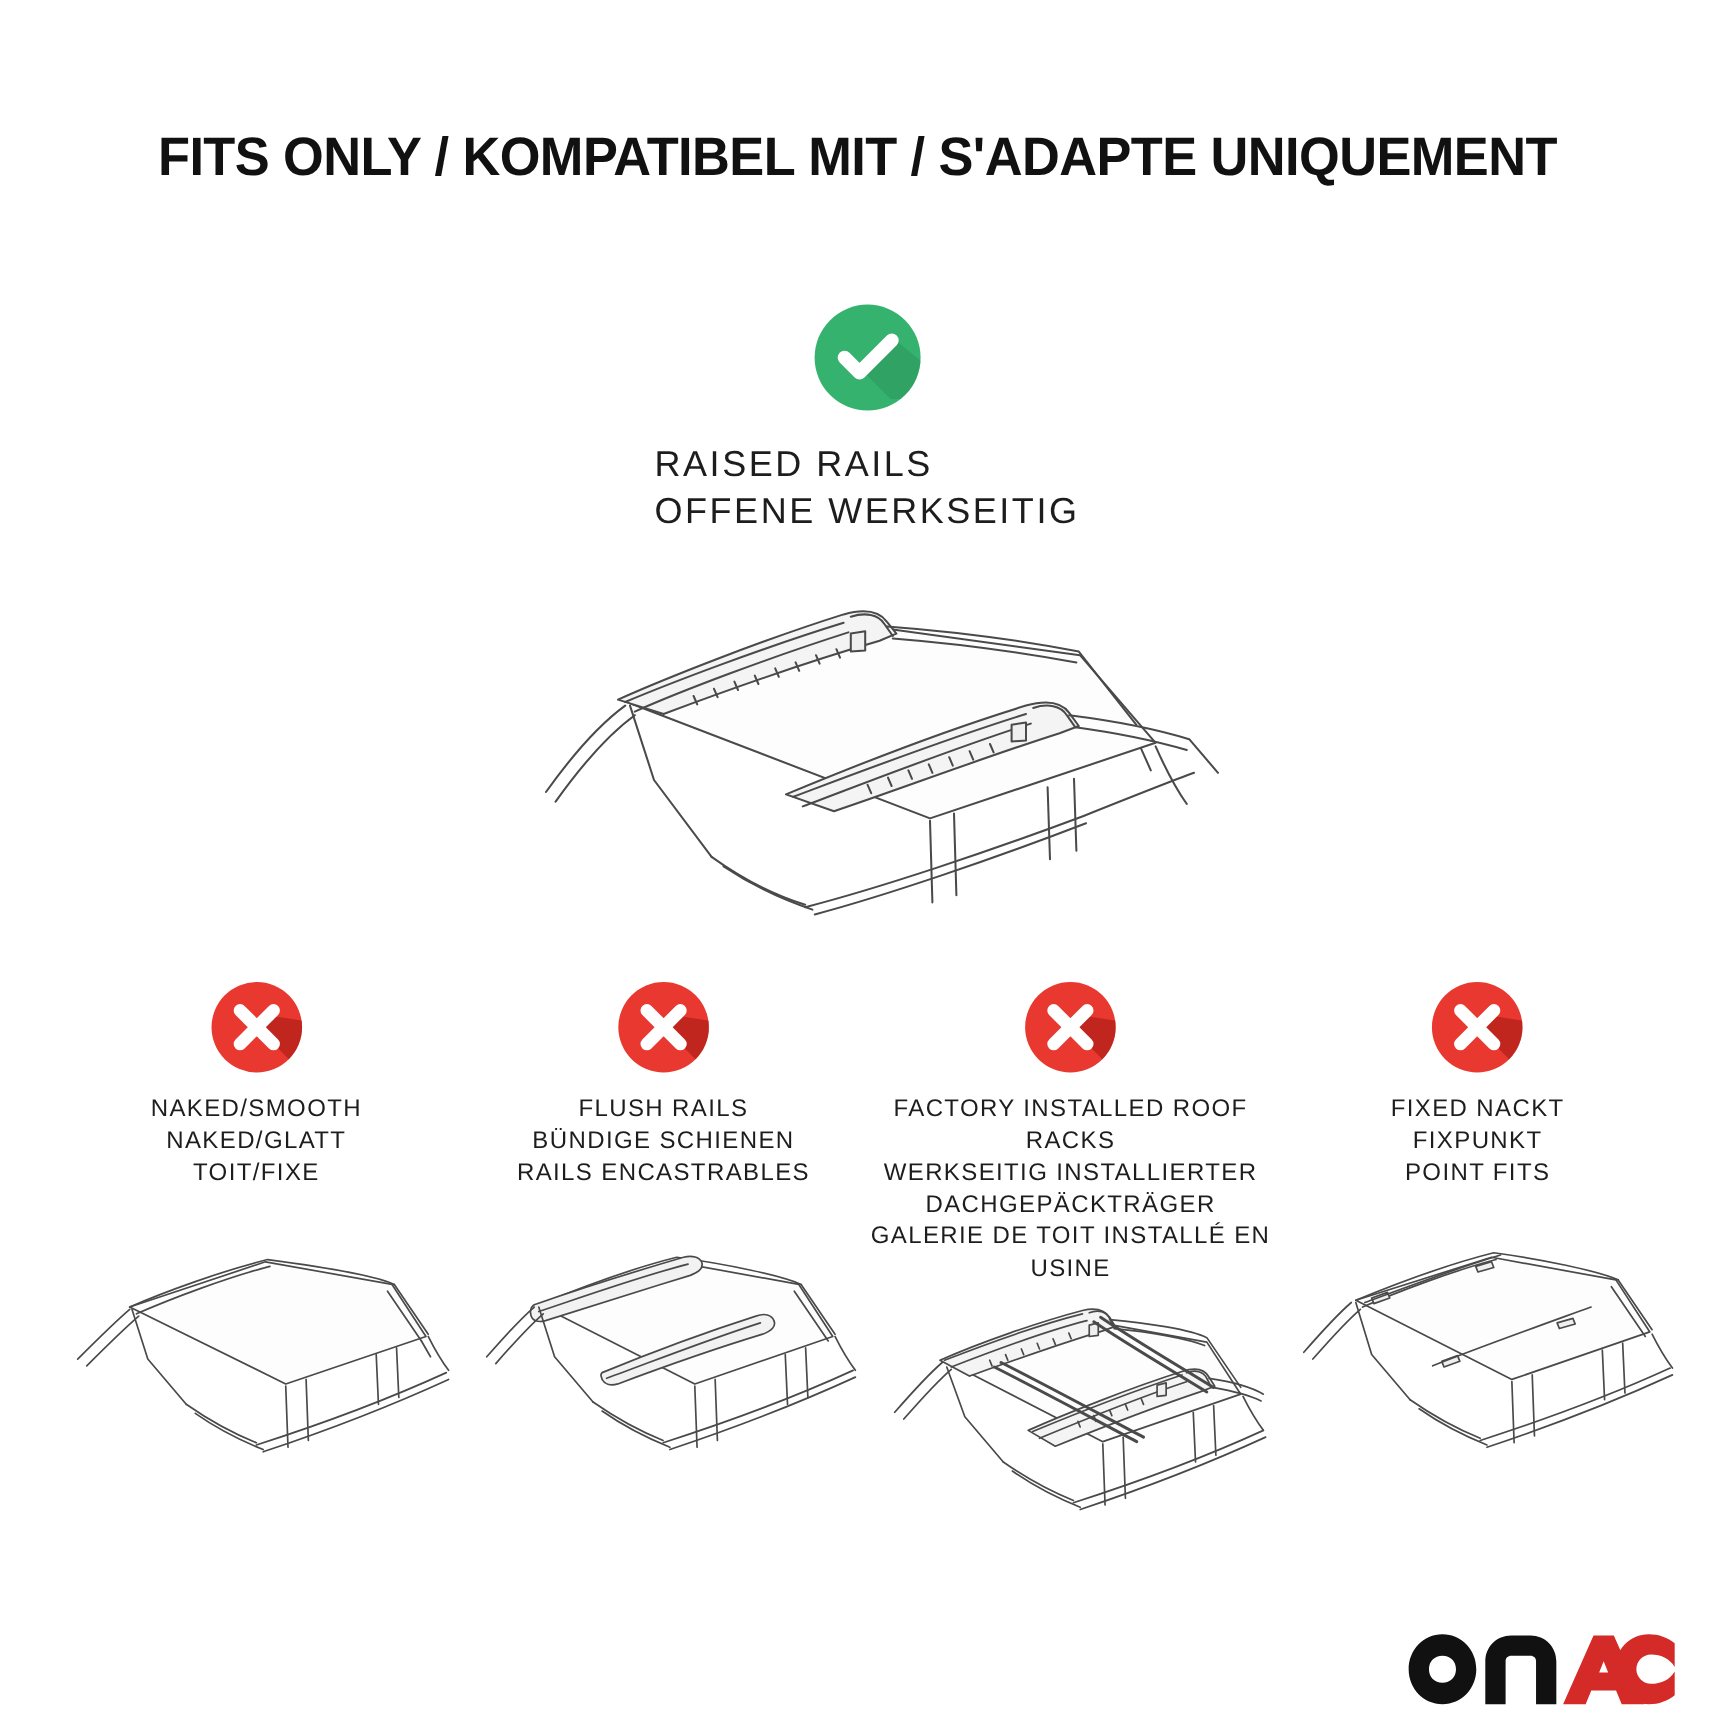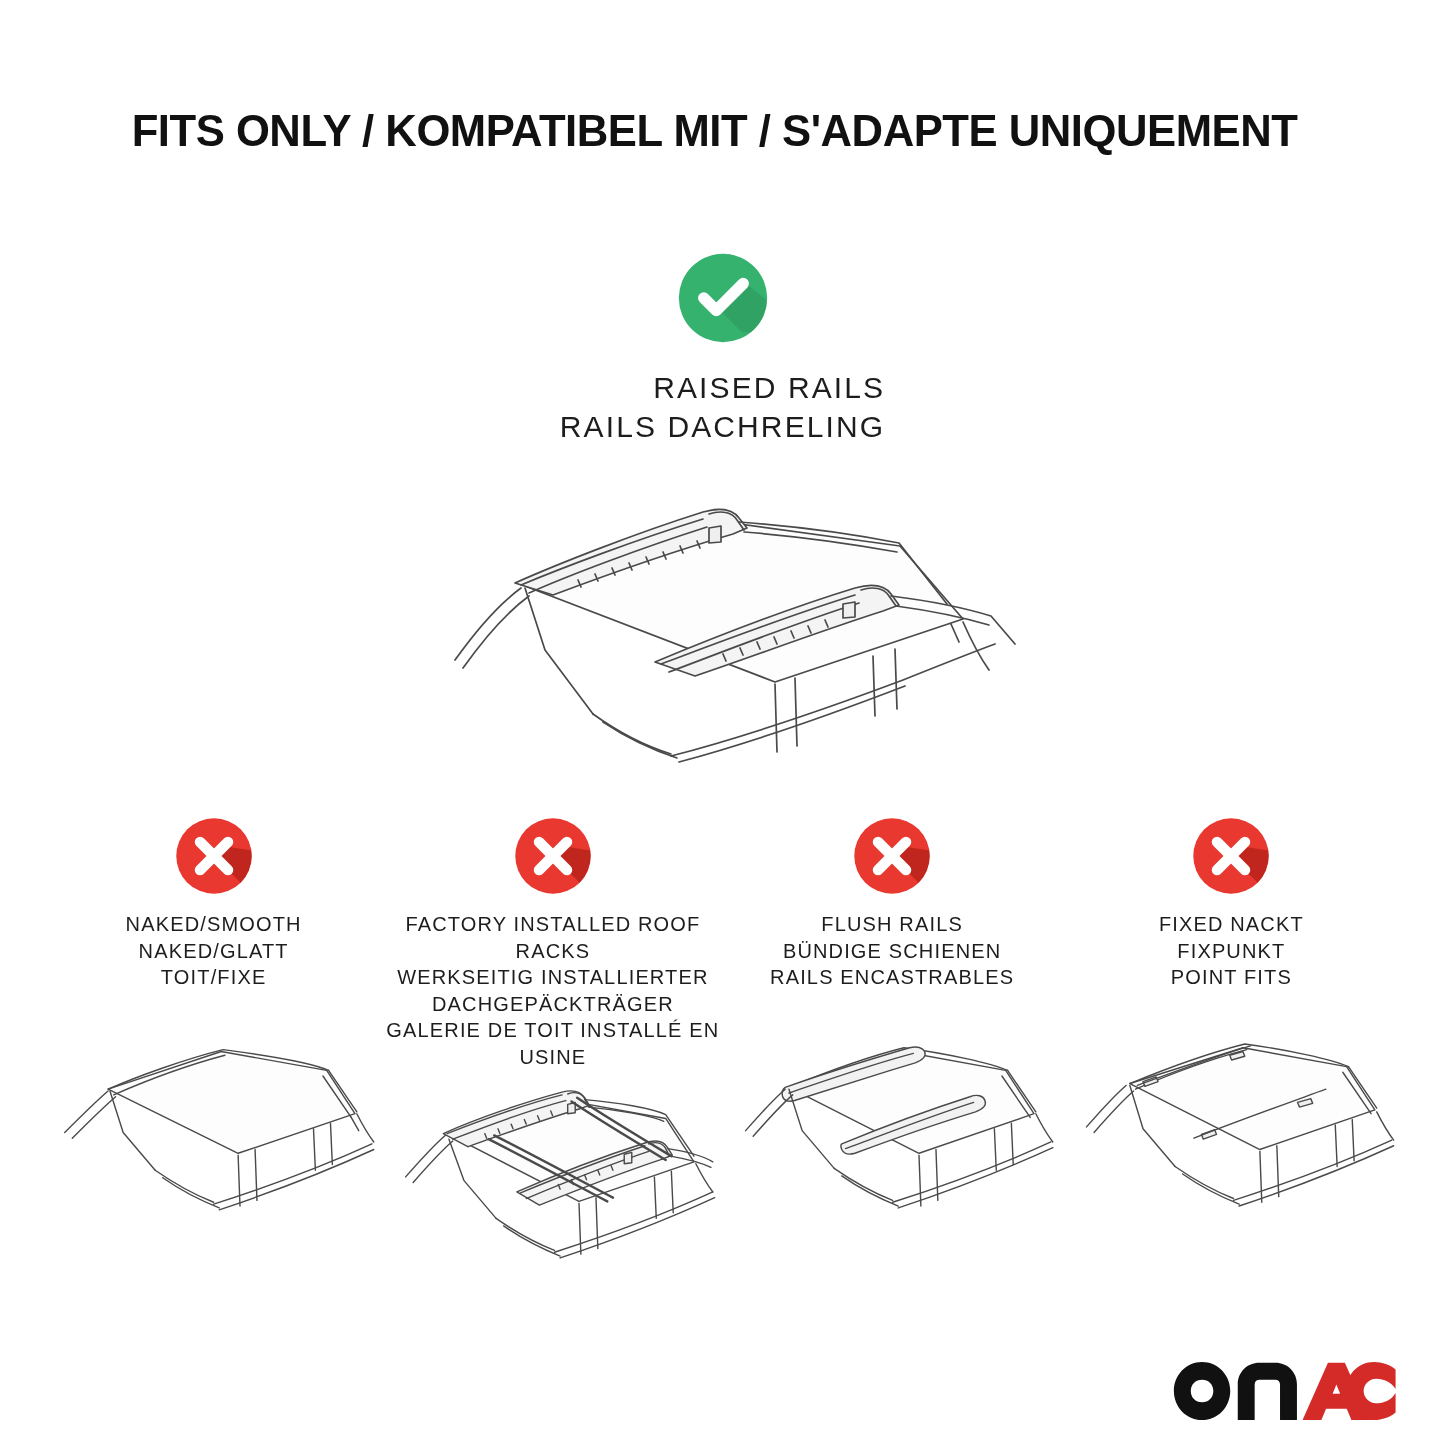--- a/index.html
+++ b/index.html
@@ -35,21 +35,21 @@
     display:flex;
     flex-direction:column;
     align-items:center;
   }
   .badge {
     width:96px; height:96px;
     position:relative;
   }
   .hero-text {
     margin-top:22px;
-    text-align:right;
+    text-align:left;
     font-size:30px;
     line-height:1.30;
     letter-spacing:2.1px;
     color:#1d1d1d;
     font-weight:400;
   }
   .hero-art {
     margin-top:18px;
     width:640px; height:300px;
   }
@@ -120,21 +120,21 @@
       <circle cx="50" cy="50" r="46" fill="#35b36e"></circle>
       <g clip-path="url(#clipGreen)">
         <path d="M41 57 L70 86 L100 86 L100 56 L72 33 Z" fill="#2a9159" opacity="0.45"></path>
       </g>
       <path d="M30 50 L43 63 L71 35" fill="none" stroke="#ffffff" stroke-width="12" stroke-linecap="round" stroke-linejoin="round"></path>
     </svg>
   </div>
 
   <div class="hero-text">
     <span class="line">RAISED RAILS</span>
-    <span class="line">RAILS DACHRELING</span>
+    <span class="line">OFFENE WERKSEITIG</span>
   </div>
 
   <div class="hero-art">
     <svg viewBox="0 0 640 300" fill="none" stroke="#4a4a4a" stroke-width="1.7" stroke-linecap="round" stroke-linejoin="round">
 
       <path d="M122 122 L300 55 L497 82 L560 155 L372 218 Z" fill="#fdfdfd"></path>
 
       <path d="M112 119 C150 102 230 70 300 48 C318 43 330 46 336 54
                L344 64 L330 70 C268 88 190 116 150 131 Z" fill="#f4f4f4"></path>
       <path d="M118 121 C156 105 232 76 300 55"></path>
@@ -227,20 +227,72 @@
         <path d="M180 188 C236 170 300 146 348 124"></path>
         <path d="M186 194 C240 176 302 152 350 130"></path>
       </svg>
     </div>
   </div>
 
   <div class="col">
     <div class="badge">
       <svg viewBox="0 0 100 100">
         <defs>
+            <clipPath id="clipRed3">
+              <circle cx="50" cy="50" r="46"></circle>
+            </clipPath>
+          </defs>
+        <circle cx="50" cy="50" r="46" fill="#e8382f"></circle>
+        <g clip-path="url(#clipRed3)">
+          <path d="M50 50 L92 92 L100 92 L100 44 L62 38 Z" fill="#9e1710" opacity="0.55"></path>
+        </g>
+        <path d="M33 33 L67 67 M67 33 L33 67" stroke="#ffffff" stroke-width="13" stroke-linecap="round"></path>
+      </svg>
+    </div>
+    <div class="col-text">
+      <span class="line">FLUSH RAILS</span>
+      <span class="line">BÜNDIGE SCHIENEN</span>
+      <span class="line">RAILS ENCASTRABLES</span>
+    </div>
+    <div class="col-art">
+      <svg viewBox="0 0 360 235" fill="none" stroke="#4a4a4a" stroke-width="1.5" stroke-linecap="round" stroke-linejoin="round">
+        <path d="M70 64 L190 26 L300 46 L330 92 L208 134 Z" fill="#fdfdfd"></path>
+        <path d="M70 64 C104 50 152 32 192 22 C236 28 284 38 302 46"></path>
+        <path d="M76 70 C108 56 156 38 194 28"></path>
+        <path d="M302 46 L332 90"></path>
+        <path d="M296 52 L326 96"></path>
+
+        <path d="M66 64 C100 52 150 36 198 22 C206 20 212 22 214 26
+                 C216 31 212 35 204 38 C158 52 108 68 76 78
+                 C69 80 64 78 63 73 C62 68 63 66 66 64 Z" fill="#f2f2f2"></path>
+        <path d="M70 70 C106 58 156 40 202 28"></path>
+
+        <path d="M126 124 C160 110 212 90 262 74 C270 71 276 73 278 78
+                 C280 83 276 87 268 90 C222 104 172 122 140 134
+                 C133 136 128 134 126 130 C125 126 124 126 126 124 Z" fill="#f2f2f2"></path>
+        <path d="M130 129 C166 116 216 96 266 80"></path>
+
+        <path d="M66 66 C52 78 38 94 24 110"></path>
+        <path d="M74 72 C60 84 46 100 32 116"></path>
+        <path d="M70 66 L84 110 L118 150"></path>
+        <path d="M118 150 C138 164 160 176 180 184"></path>
+        <path d="M126 158 C146 172 166 182 186 190"></path>
+        <path d="M332 92 C338 104 344 114 350 122"></path>
+        <path d="M208 136 L210 190 M226 130 L228 184"></path>
+        <path d="M288 108 L290 152 M306 102 L308 146"></path>
+        <path d="M180 186 C236 168 300 144 348 122"></path>
+        <path d="M186 192 C240 174 302 150 350 128"></path>
+      </svg>
+    </div>
+  </div>
+
+  <div class="col">
+    <div class="badge">
+      <svg viewBox="0 0 100 100">
+        <defs>
             <clipPath id="clipRed2">
               <circle cx="50" cy="50" r="46"></circle>
             </clipPath>
           </defs>
         <circle cx="50" cy="50" r="46" fill="#e8382f"></circle>
         <g clip-path="url(#clipRed2)">
           <path d="M50 50 L92 92 L100 92 L100 44 L62 38 Z" fill="#9e1710" opacity="0.55"></path>
         </g>
         <path d="M33 33 L67 67 M67 33 L33 67" stroke="#ffffff" stroke-width="13" stroke-linecap="round"></path>
       </svg>
@@ -285,72 +337,20 @@
         <path d="M66 62 C52 74 38 90 24 106"></path>
         <path d="M74 68 C60 80 46 96 32 112"></path>
         <path d="M70 66 L86 110 L120 150"></path>
         <path d="M120 150 C140 164 162 176 182 184"></path>
         <path d="M128 158 C148 172 168 182 188 190"></path>
         <path d="M332 92 C338 104 344 114 350 122"></path>
         <path d="M208 134 L210 188 M226 128 L228 182"></path>
         <path d="M288 106 L290 150 M306 100 L308 144"></path>
         <path d="M182 186 C238 168 302 144 350 122"></path>
         <path d="M188 192 C242 174 304 150 352 128"></path>
-      </svg>
-    </div>
-  </div>
-
-  <div class="col">
-    <div class="badge">
-      <svg viewBox="0 0 100 100">
-        <defs>
-            <clipPath id="clipRed3">
-              <circle cx="50" cy="50" r="46"></circle>
-            </clipPath>
-          </defs>
-        <circle cx="50" cy="50" r="46" fill="#e8382f"></circle>
-        <g clip-path="url(#clipRed3)">
-          <path d="M50 50 L92 92 L100 92 L100 44 L62 38 Z" fill="#9e1710" opacity="0.55"></path>
-        </g>
-        <path d="M33 33 L67 67 M67 33 L33 67" stroke="#ffffff" stroke-width="13" stroke-linecap="round"></path>
-      </svg>
-    </div>
-    <div class="col-text">
-      <span class="line">FLUSH RAILS</span>
-      <span class="line">BÜNDIGE SCHIENEN</span>
-      <span class="line">RAILS ENCASTRABLES</span>
-    </div>
-    <div class="col-art">
-      <svg viewBox="0 0 360 235" fill="none" stroke="#4a4a4a" stroke-width="1.5" stroke-linecap="round" stroke-linejoin="round">
-        <path d="M70 64 L190 26 L300 46 L330 92 L208 134 Z" fill="#fdfdfd"></path>
-        <path d="M70 64 C104 50 152 32 192 22 C236 28 284 38 302 46"></path>
-        <path d="M76 70 C108 56 156 38 194 28"></path>
-        <path d="M302 46 L332 90"></path>
-        <path d="M296 52 L326 96"></path>
-
-        <path d="M66 64 C100 52 150 36 198 22 C206 20 212 22 214 26
-                 C216 31 212 35 204 38 C158 52 108 68 76 78
-                 C69 80 64 78 63 73 C62 68 63 66 66 64 Z" fill="#f2f2f2"></path>
-        <path d="M70 70 C106 58 156 40 202 28"></path>
-
-        <path d="M126 124 C160 110 212 90 262 74 C270 71 276 73 278 78
-                 C280 83 276 87 268 90 C222 104 172 122 140 134
-                 C133 136 128 134 126 130 C125 126 124 126 126 124 Z" fill="#f2f2f2"></path>
-        <path d="M130 129 C166 116 216 96 266 80"></path>
-
-        <path d="M66 66 C52 78 38 94 24 110"></path>
-        <path d="M74 72 C60 84 46 100 32 116"></path>
-        <path d="M70 66 L84 110 L118 150"></path>
-        <path d="M118 150 C138 164 160 176 180 184"></path>
-        <path d="M126 158 C146 172 166 182 186 190"></path>
-        <path d="M332 92 C338 104 344 114 350 122"></path>
-        <path d="M208 136 L210 190 M226 130 L228 184"></path>
-        <path d="M288 108 L290 152 M306 102 L308 146"></path>
-        <path d="M180 186 C236 168 300 144 348 122"></path>
-        <path d="M186 192 C240 174 302 150 350 128"></path>
       </svg>
     </div>
   </div>
 
   <div class="col">
     <div class="badge">
       <svg viewBox="0 0 100 100">
         <defs>
             <clipPath id="clipRed4">
               <circle cx="50" cy="50" r="46"></circle>

